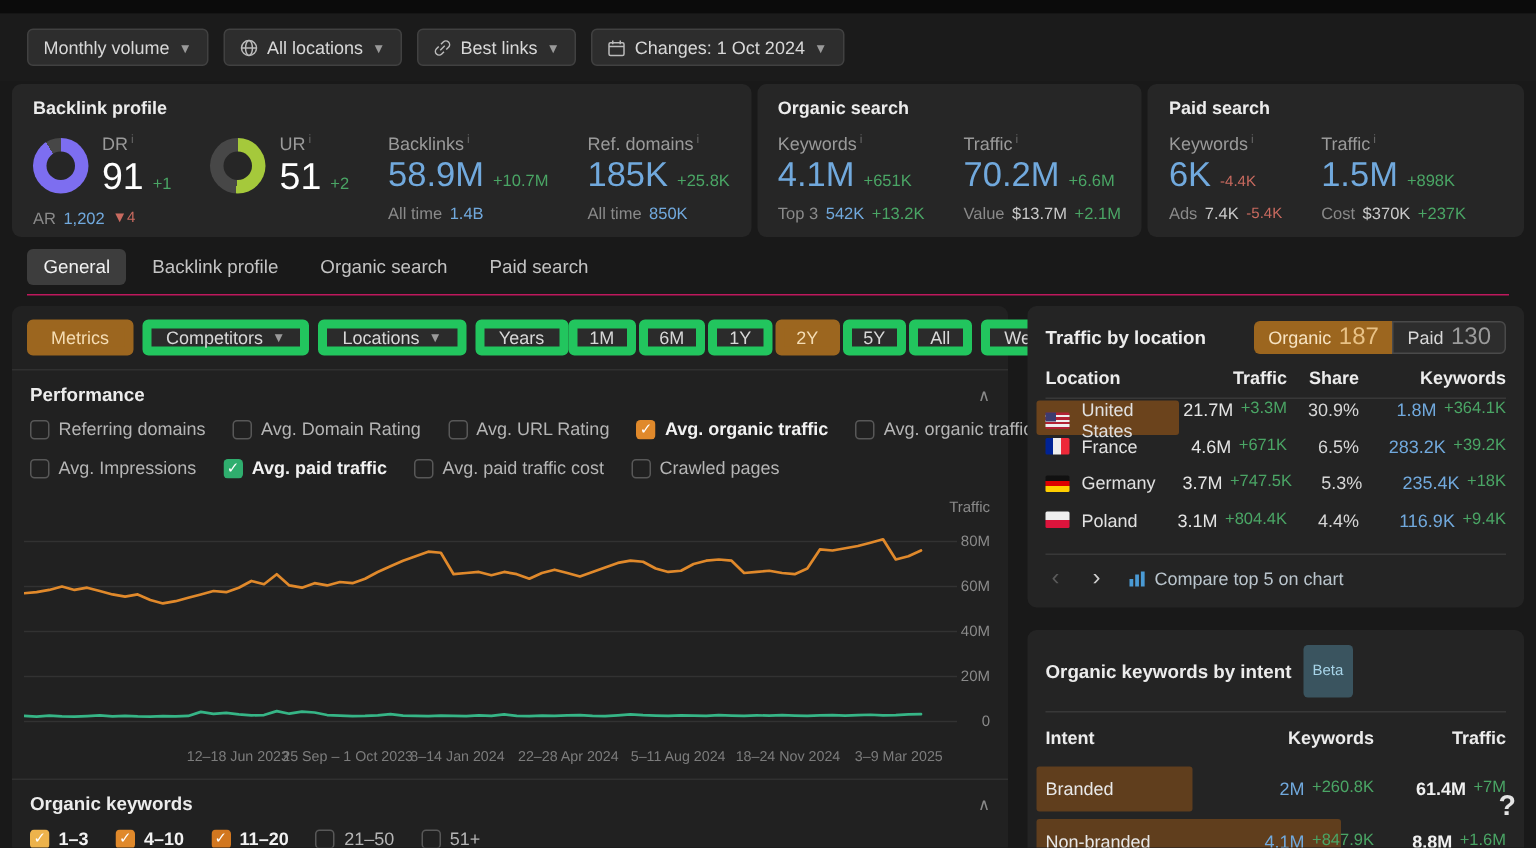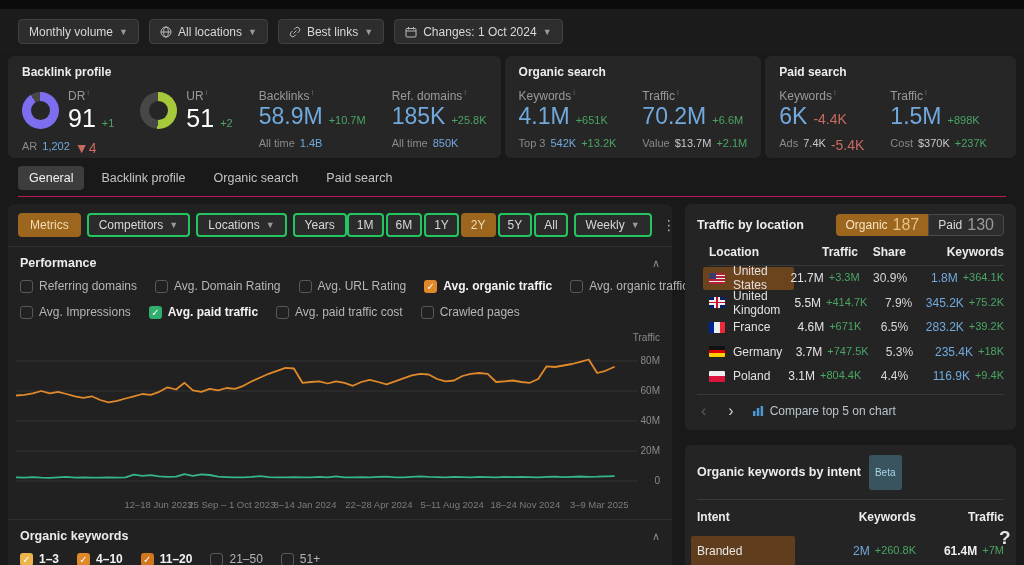--- a/index.html
+++ b/index.html
@@ -25,21 +25,21 @@
   .metrics-row { display:flex; gap:26px; }
   .metric { display:flex; flex-direction:column; }
   .metric-top { display:flex; align-items:center; gap:9px; }
   .mcol { display:flex; flex-direction:column; gap:1px; }
   .mlabel { color:#9a9a9a; font-size:12px; white-space:nowrap; }
   .mlabel::after { content:"i"; font-size:8px; vertical-align:super; color:#666; margin-left:2px; }
   .mval-row { display:flex; align-items:baseline; gap:6px; }
   .bigwhite { font-size:25px; color:#fff; }
   .bigblue { font-size:23px; color:#71a9dd; }
   .delta-g { color:#4aa565; font-size:11px; }
-  .delta-r { color:#c96a5f; font-size:14px;text-align:right; }
+  .delta-r { color:#c96a5f; font-size:10px;text-align:right; }
   .subrow { margin-top:7px; font-size:11px; display:flex; gap:5px; white-space:nowrap; }
   .sublabel { color:#8a8a8a; }
   .subblue { color:#71a9dd; }
   .subgray { color:#c9c9c9; }
   .donut { width:37px; height:37px; border-radius:50%; position:relative; flex:none; }
   .donut::after { content:""; position:absolute; inset:9px; border-radius:50%; background:#262626; }
   .donut-dr { background:conic-gradient(#7d6ef0 0 91%, #474747 91% 100%); }
   .donut-ur { background:conic-gradient(#a5c93b 0 51%, #474747 51% 100%); }
 
   
@@ -50,21 +50,21 @@
 
   
   .main { display:flex; gap:13px; margin:7px 8px 0 8px; align-items:flex-start; }
   .left-panel { width:664px; background:#212121; border-radius:6px; }
   .right-col { width:331px; display:flex; flex-direction:column; gap:15px; }
 
   
   .filter-row { display:flex; justify-content:space-between; align-items:center; padding:9px 10px; border-bottom:1px solid #303030; }
   .fgroup { display:flex; gap:6px; align-items:center; }
   .fbtn { display:inline-flex; align-items:center; gap:6px; height:24px; padding:0 10px;
-    background:#2b2b2b; border:2px solid #22c55e; border-radius:4px; color:#d8d8d8; cursor:pointer; }
+    background:#2b2b2b; border:6px solid #22c55e; border-radius:4px; color:#d8d8d8; cursor:pointer; }
   .fbtn.accent { background:#9c661f; border-color:#9c661f; color:#f5ddb4; }
   .seg { display:flex; gap:2px; }
   .seg .fbtn { padding:0 8px; }
   .seg .fbtn.accent { color:#f5ddb4; }
   .kebab { color:#aaa; font-size:14px; padding:0 4px; cursor:pointer; }
 
   
   .sec-head { display:flex; justify-content:space-between; align-items:center; padding:9px 12px 7px 12px; }
   .sec-title { font-weight:bold; color:#ececec; font-size:12.5px; }
   .chev { color:#8a8a8a; font-size:11px; cursor:pointer; }
@@ -96,21 +96,21 @@
   .rtitle { font-weight:bold; color:#ececec; font-size:12.5px; }
   .toggle { display:flex; }
   .tgl { height:22px; display:inline-flex; align-items:center; gap:5px; padding:0 9px; cursor:pointer;
     border:1px solid #4a4a4a; background:#2d2d2d; color:#d8d8d8; }
   .tgl:first-child { border-radius:4px 0 0 4px; border-right:none; }
   .tgl:last-child { border-radius:0 4px 4px 0; }
   .tgl.active { background:#9c661f; border-color:#9c661f; color:#f7e3c2; }
   .tgl .cnt { font-size:16px; color:#9a9a9a; }
   .tgl.active .cnt { color:#e8c185; }
 
-  .loc-headers, .loc-row { display:flex; align-items:center;margin-left:12px; }
+  .loc-headers, .loc-row { display:flex; align-items:flex-start; }
   .loc-headers { padding:9px 0 6px 0; border-bottom:1px solid #383838; font-weight:bold; color:#ececec; }
   .col-loc { flex:1; display:flex; align-items:center; gap:8px; }
   .col-traffic { width:93px; display:flex; justify-content:flex-end; gap:5px; white-space:nowrap; }
   .col-share { width:48px; text-align:right; }
   .col-kw { width:98px; display:flex; justify-content:flex-end; gap:5px; white-space:nowrap; }
   .loc-row { height:24.5px; position:relative; cursor:pointer; }
   .loc-row > * { position:relative; }
   .rowbar { position:absolute; left:-6px; top:1px; bottom:1px; background:#6b431c; border-radius:2px; z-index:0; }
   .loc-name { color:#e0e0e0; }
   .val-white { color:#e4e4e4; }
@@ -496,36 +496,20 @@
           </span>
         <span class="col-share">30.9%</span>
         <span class="col-kw">
             <span class="val-blue">1.8M</span>
             <span class="delta-g">+364.1K</span>
           </span>
       </div>
       <div class="loc-row">
         <div class="rowbar" style="width: 0%;"></div>
         <span class="col-loc">
-            <span class="flag flag-gb"></span>
-            <span class="loc-name">United Kingdom</span>
-          </span>
-        <span class="col-traffic">
-            <span class="val-white">5.5M</span>
-            <span class="delta-g">+414.7K</span>
-          </span>
-        <span class="col-share">7.9%</span>
-        <span class="col-kw">
-            <span class="val-blue">345.2K</span>
-            <span class="delta-g">+75.2K</span>
-          </span>
-      </div>
-      <div class="loc-row">
-        <div class="rowbar" style="width: 0%;"></div>
-        <span class="col-loc">
             <span class="flag flag-fr"></span>
             <span class="loc-name">France</span>
           </span>
         <span class="col-traffic">
             <span class="val-white">4.6M</span>
             <span class="delta-g">+671K</span>
           </span>
         <span class="col-share">6.5%</span>
         <span class="col-kw">
             <span class="val-blue">283.2K</span>

